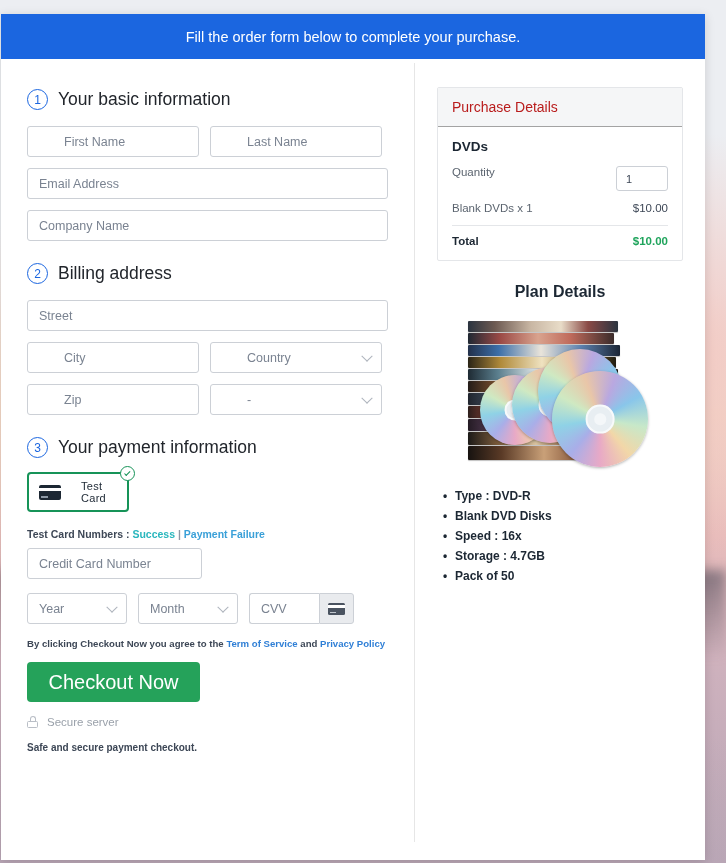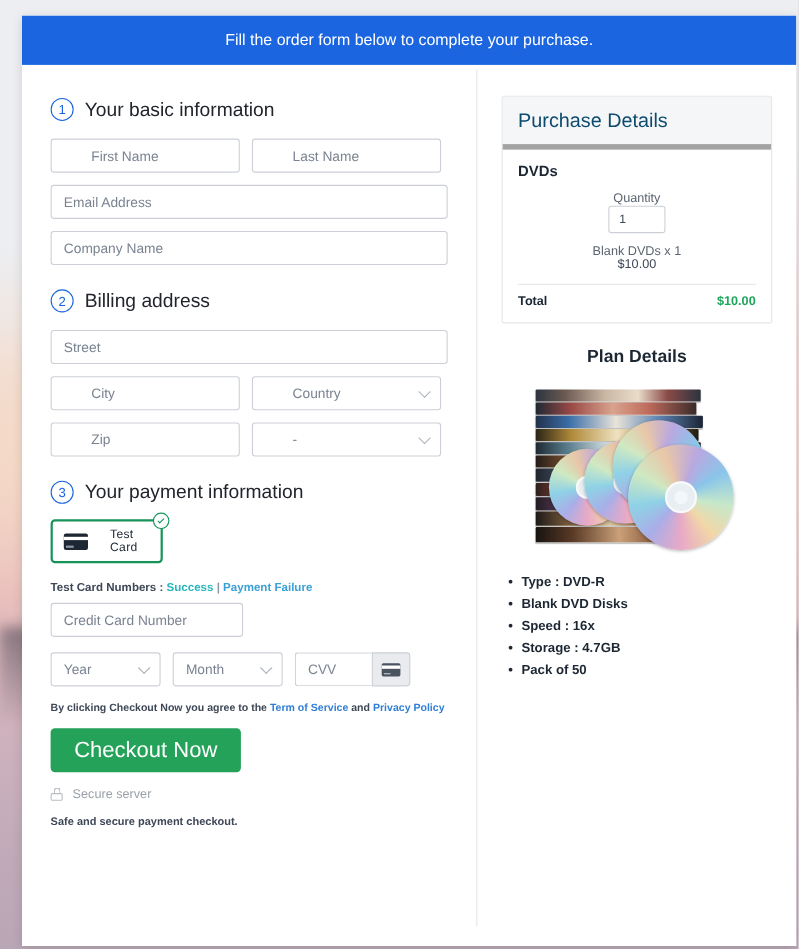--- a/index.html
+++ b/index.html
@@ -23,21 +23,21 @@
   }
   #bg:after {
     content:""; position:absolute; left:0; right:0; top:66%; height:10%;
     background: linear-gradient(180deg, rgba(60,62,78,.55), rgba(120,110,130,.05));
     filter: blur(6px);
   }
 
   
   #card {
     position: absolute;
-    left: 20px; top: 14px; width: 704px; height: 846px;
+    left: 1px; top: 14px; width: 704px; height: 846px;
     background: #ffffff;
     box-shadow: 0 2px 10px rgba(0,0,0,.14);
     overflow: hidden;
   }
   #topbar {
     height: 45px; background: #1b66e0;
     display: flex; align-items: center; justify-content: center;
     color: #fff; font-size: 14.5px;
   }
   #body { display: flex; height: calc(100% - 45px); }
@@ -143,26 +143,26 @@
     width: 11px; height: 12px; position: relative; flex: 0 0 auto;
   }
   #lock .bdy { position:absolute; bottom:0; left:0; width:11px; height:7.5px; border:1.4px solid #b9bec6; border-radius:1.5px; }
   #lock .sh  { position:absolute; top:0; left:2.5px; width:6px; height:6px; border:1.4px solid #b9bec6; border-bottom:none; border-radius:3px 3px 0 0; }
   #secure .t { font-size: 11.5px; color: #9aa1aa; }
   #safe { font-size: 10px; font-weight: bold; color: #3d4756; }
 
   
   #pd { border: 1px solid #e4e6e9; border-radius: 2px; margin-bottom: 22px; }
   #pdHead {
-    background: #f5f6f7; border-bottom: 5px solid #a3a3a3;
-    padding: 11px 14px; font-size: 18px; color: #0c4a6e;
+    background: #f5f6f7; border-bottom: 1px solid #a3a3a3;
+    padding: 11px 14px; font-size: 14px; color: #b91c1c;
   }
   #pdBody { padding: 12px 14px 13px; }
   #pdTitle { font-size: 13.5px; font-weight: bold; color: #1c2733; margin-bottom: 12px; }
-  .pdrow { display: flex; align-items: center; justify-content: space-between; margin-bottom: 11px; flex-direction: column; }
+  .pdrow { display: flex; align-items: flex-start; justify-content: space-between; margin-bottom: 11px; }
   .pdrow .k { font-size: 11.5px; color: #5b646f; }
   .pdrow .v { font-size: 11.5px; color: #3d4756; }
   #qtyBox {
     width: 52px; height: 25px; border: 1px solid #ccd0d6; border-radius: 3px;
     display: flex; align-items: center; padding-left: 9px; font-size: 11px; color: #3d4756;
   }
   #pdSplit { border-top: 1px solid #e4e6e9; margin: 2px 0 9px; }
   #totalRow { display: flex; justify-content: space-between; gap: 43px; }
   #totalRow .k { font-size: 11.5px; font-weight: bold; color: #1c2733; }
   #totalRow .v { font-size: 11.5px; font-weight: bold; color: #1fa45c; }

